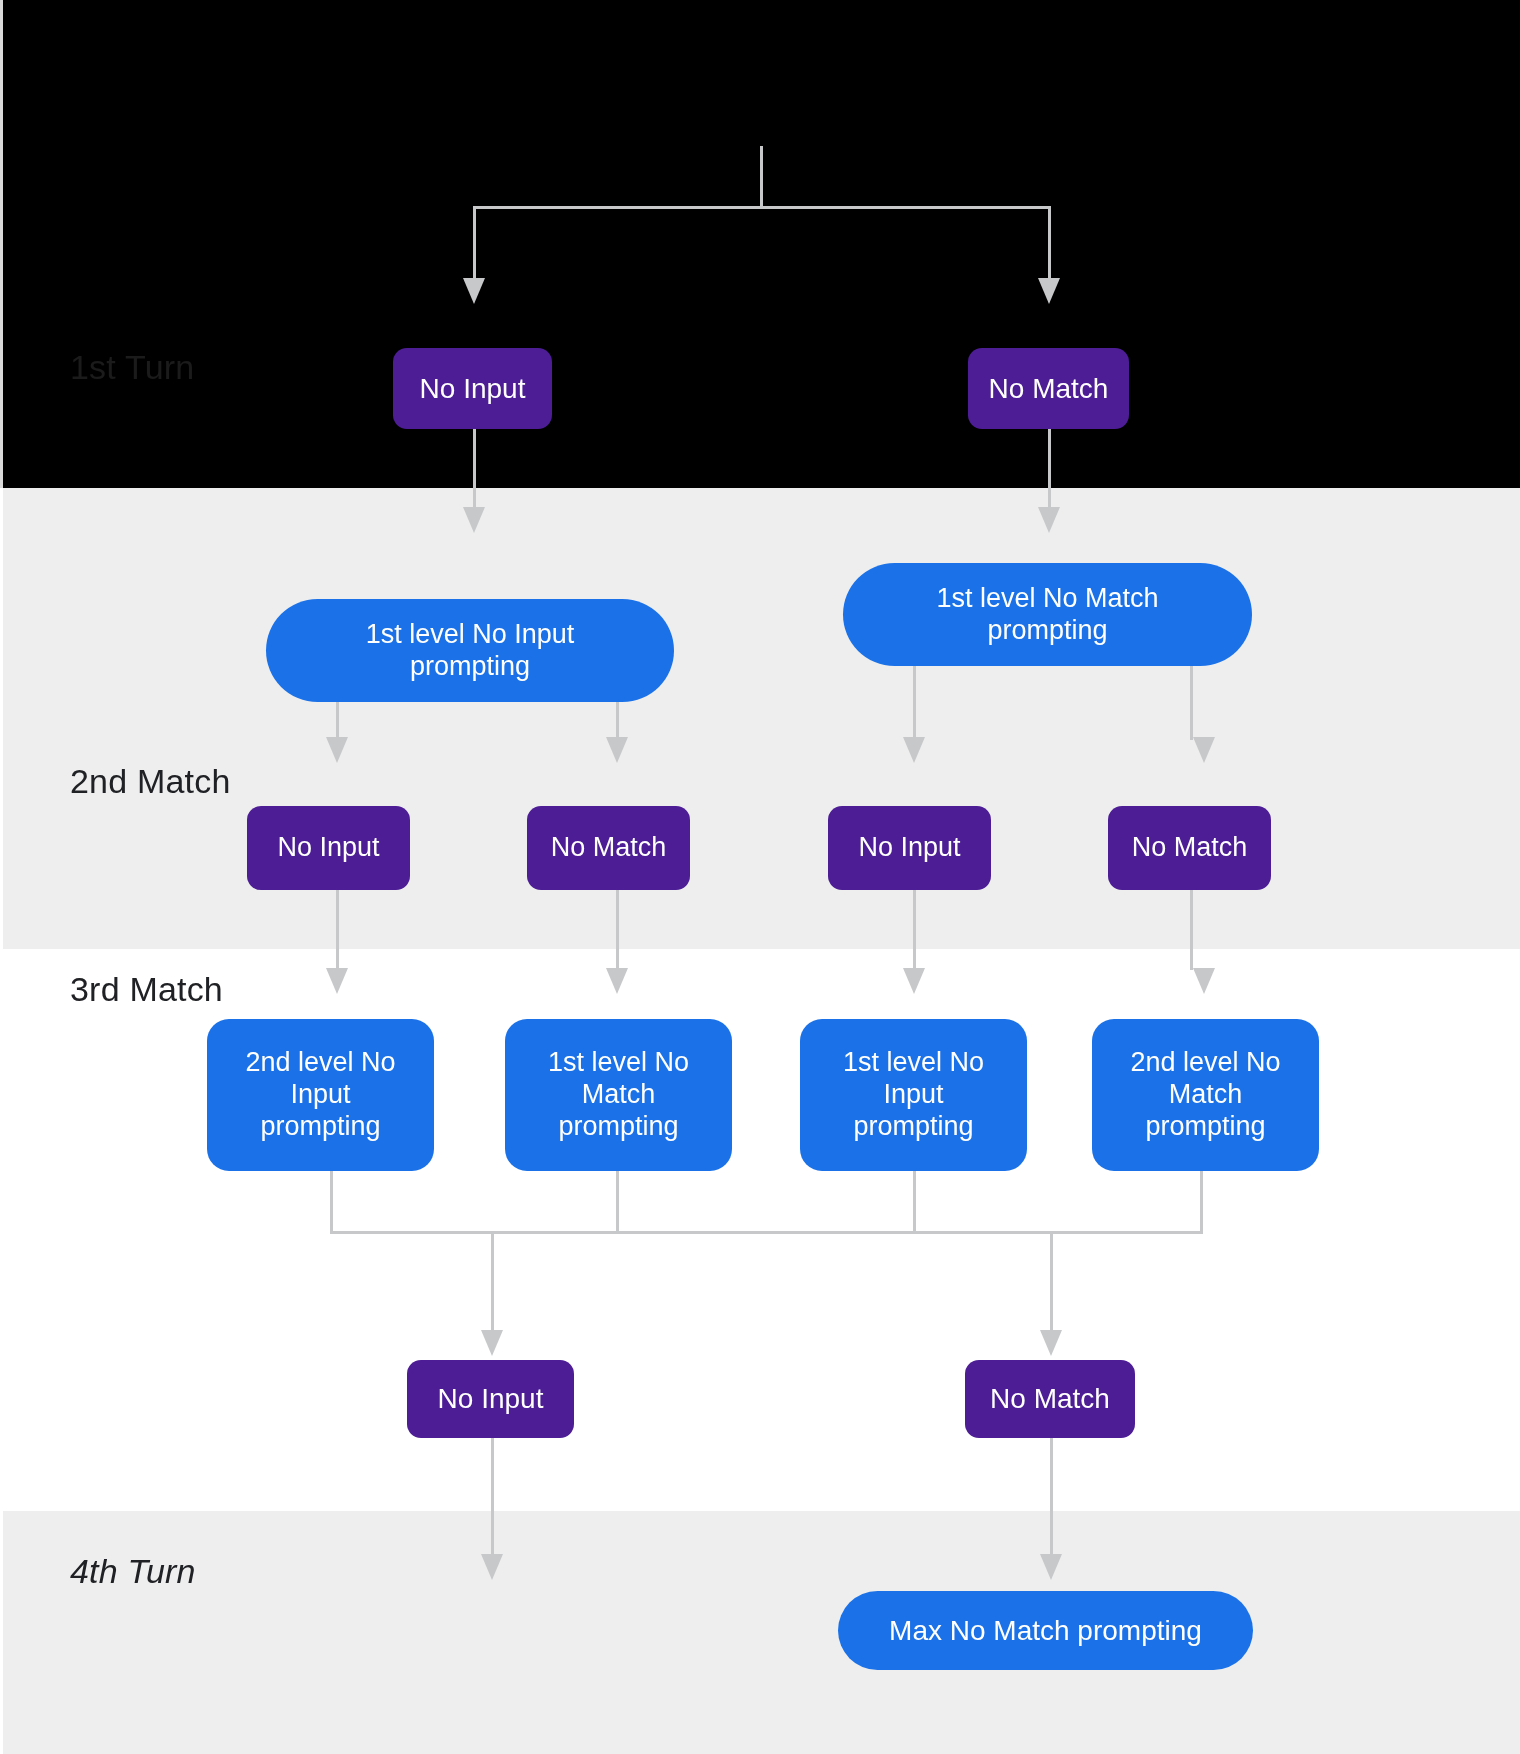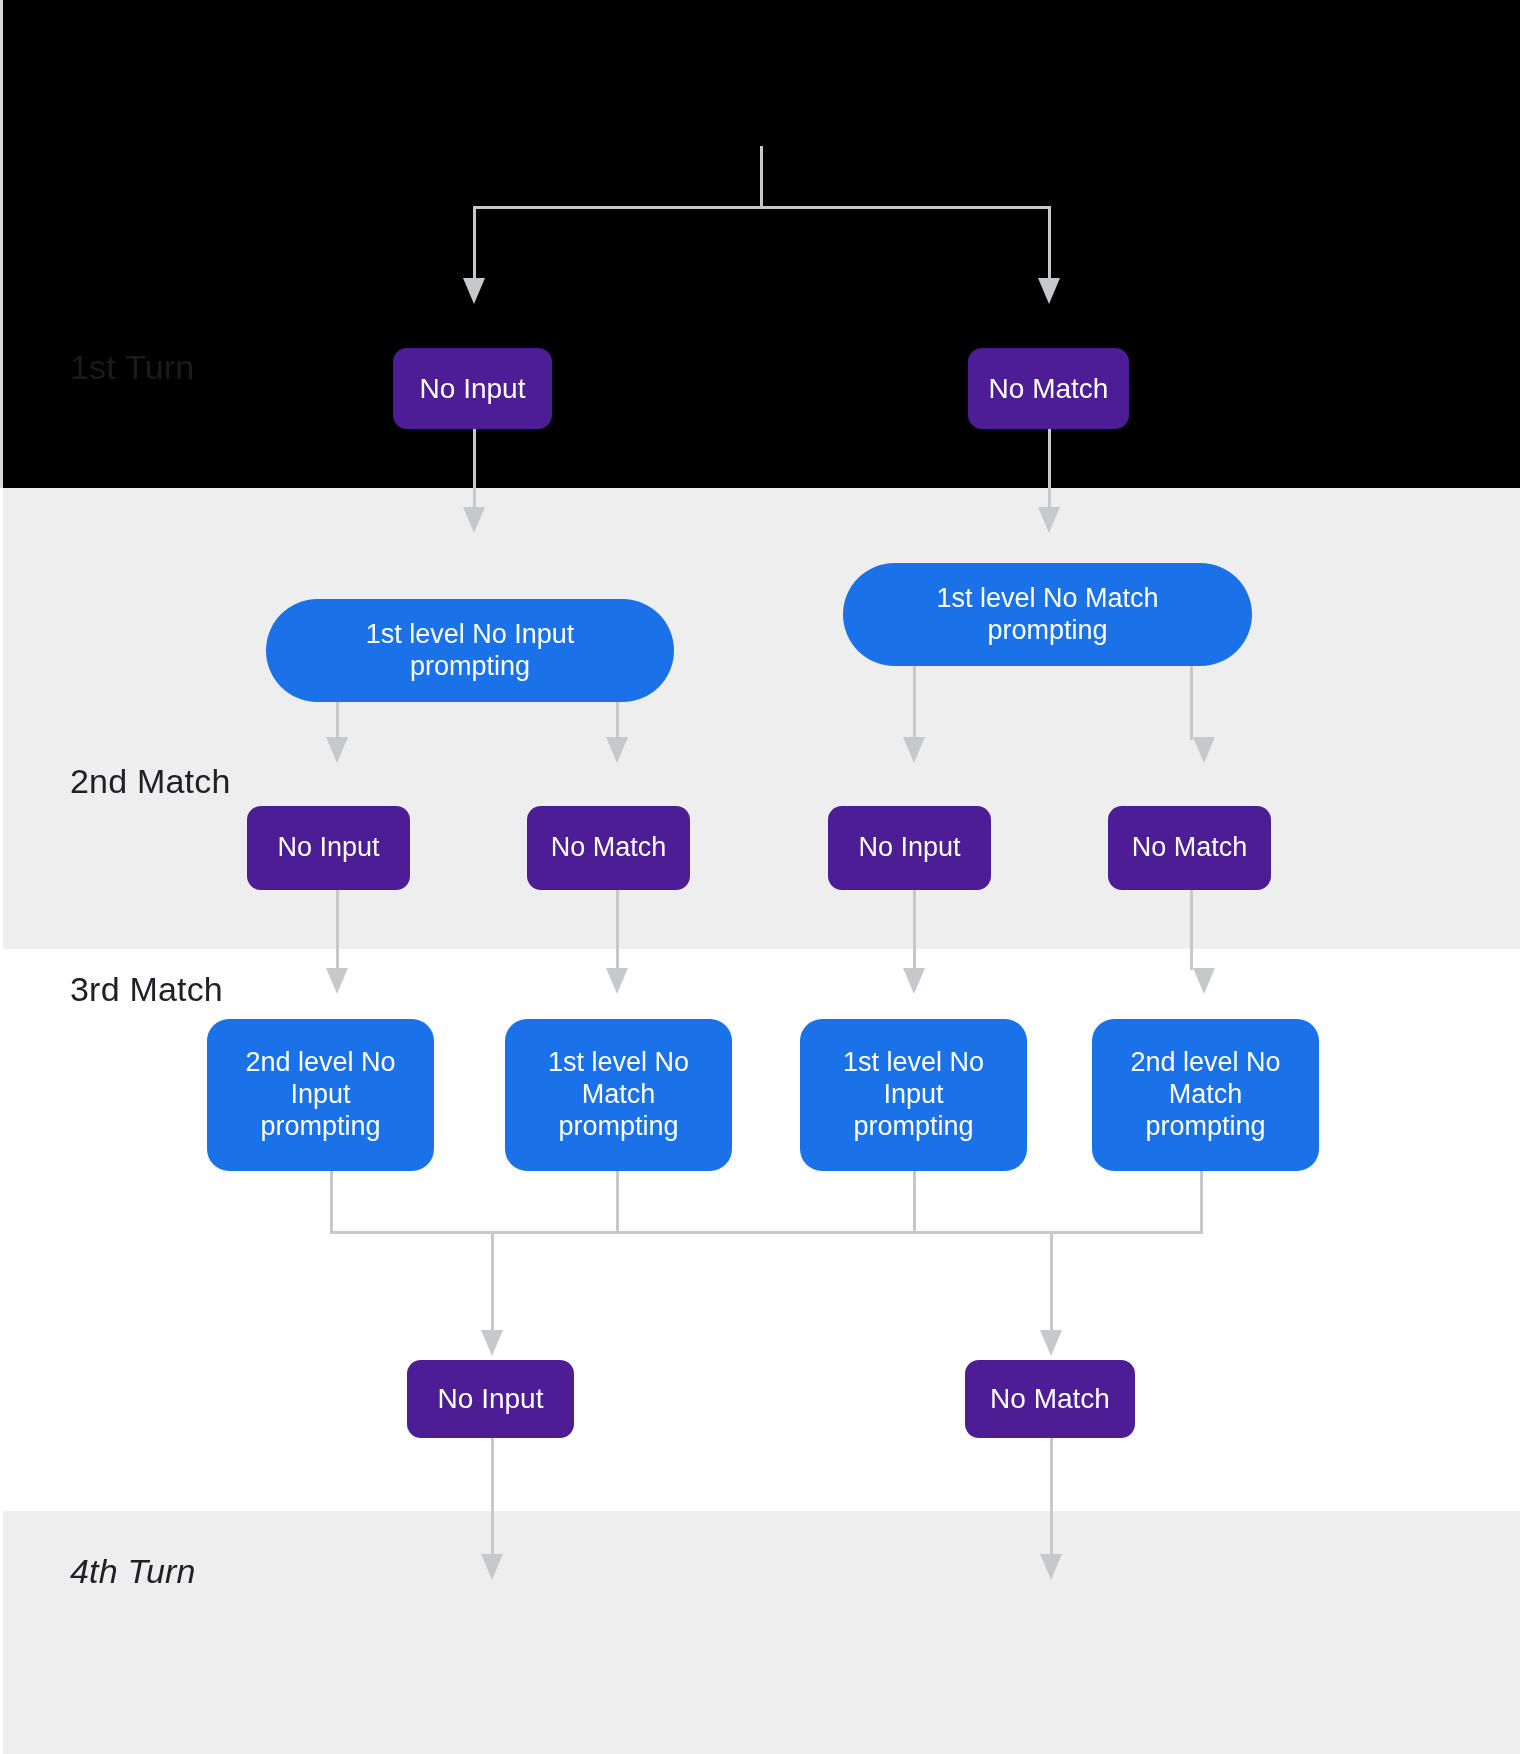--- a/index.html
+++ b/index.html
@@ -153,14 +153,15 @@
   <div class="node blue rounded-lg" style="left:800px;top:1019px;width:227px;height:152px;font-size:27px;">1st level No
 Input
 prompting</div>
   <div class="node blue rounded-lg" style="left:1092px;top:1019px;width:227px;height:152px;font-size:27px;">2nd level No
 Match
 prompting</div>
 
   <div class="node green rounded" style="left:407px;top:1360px;width:167px;height:78px;font-size:28px;">No Input</div>
   <div class="node green rounded" style="left:965px;top:1360px;width:170px;height:78px;font-size:28px;">No Match</div>
 
+  <div class="node blue pill" style="left:838px;top:1591px;width:415px;height:79px;font-size:28px;">Max No Match prompting</div>
 
 </div>
 
 </body></html>

